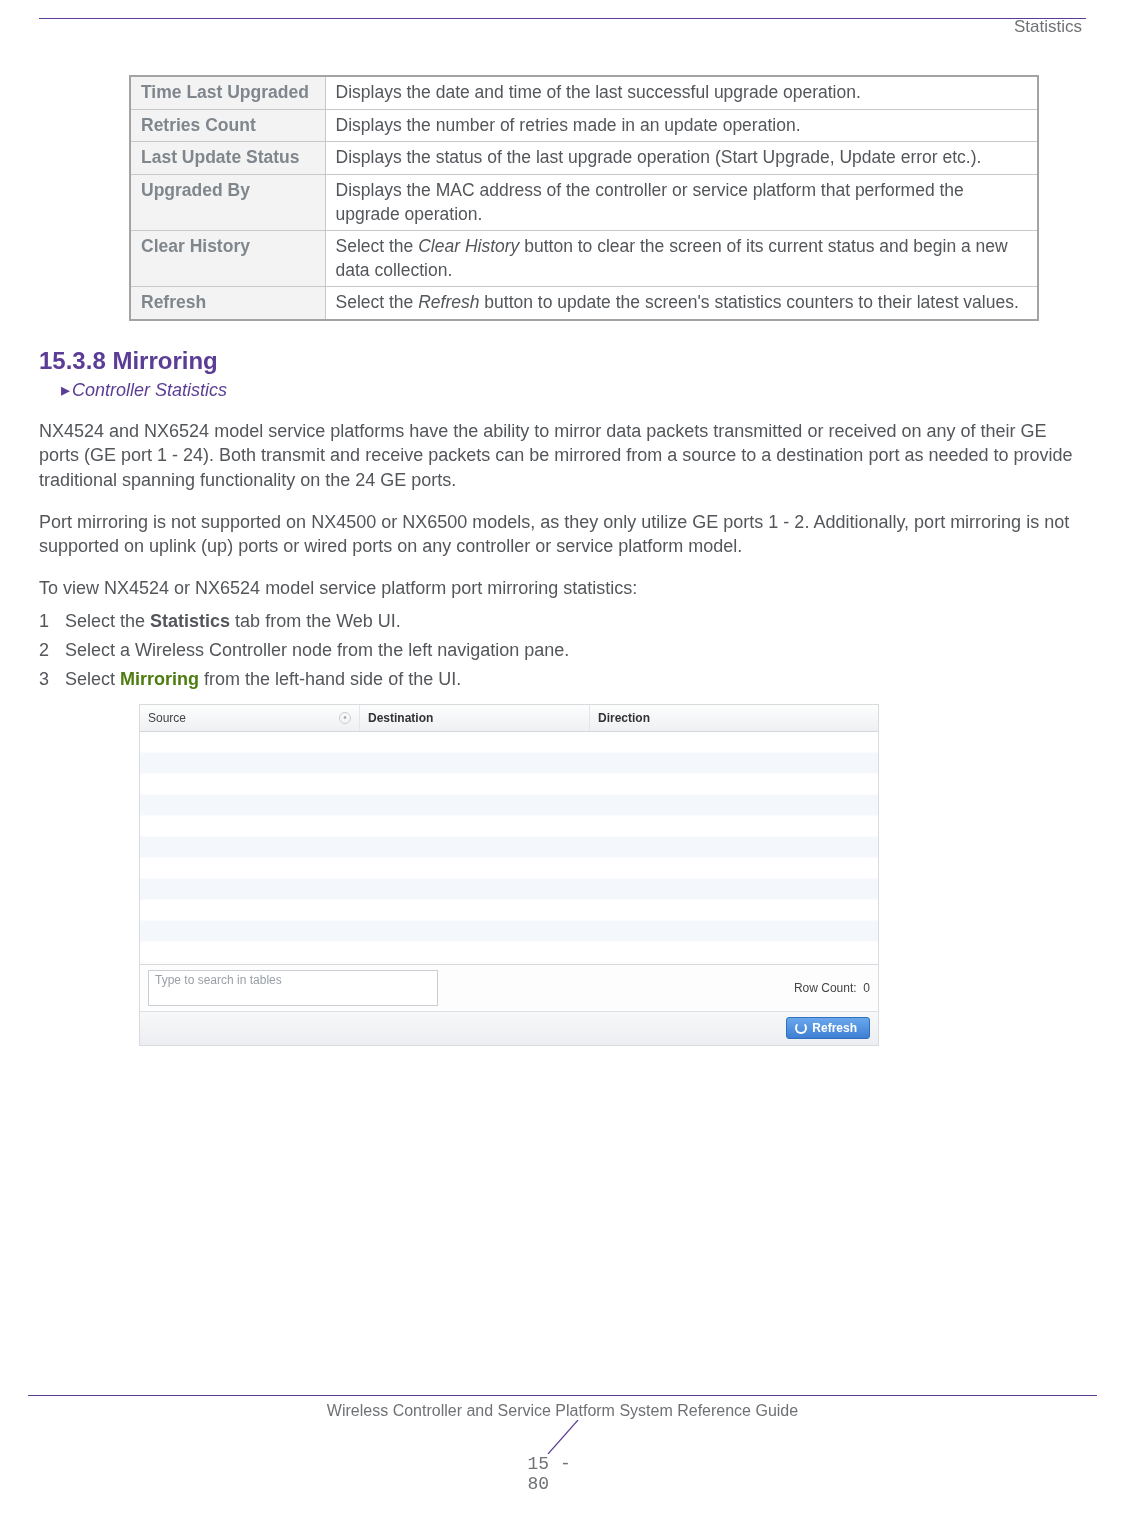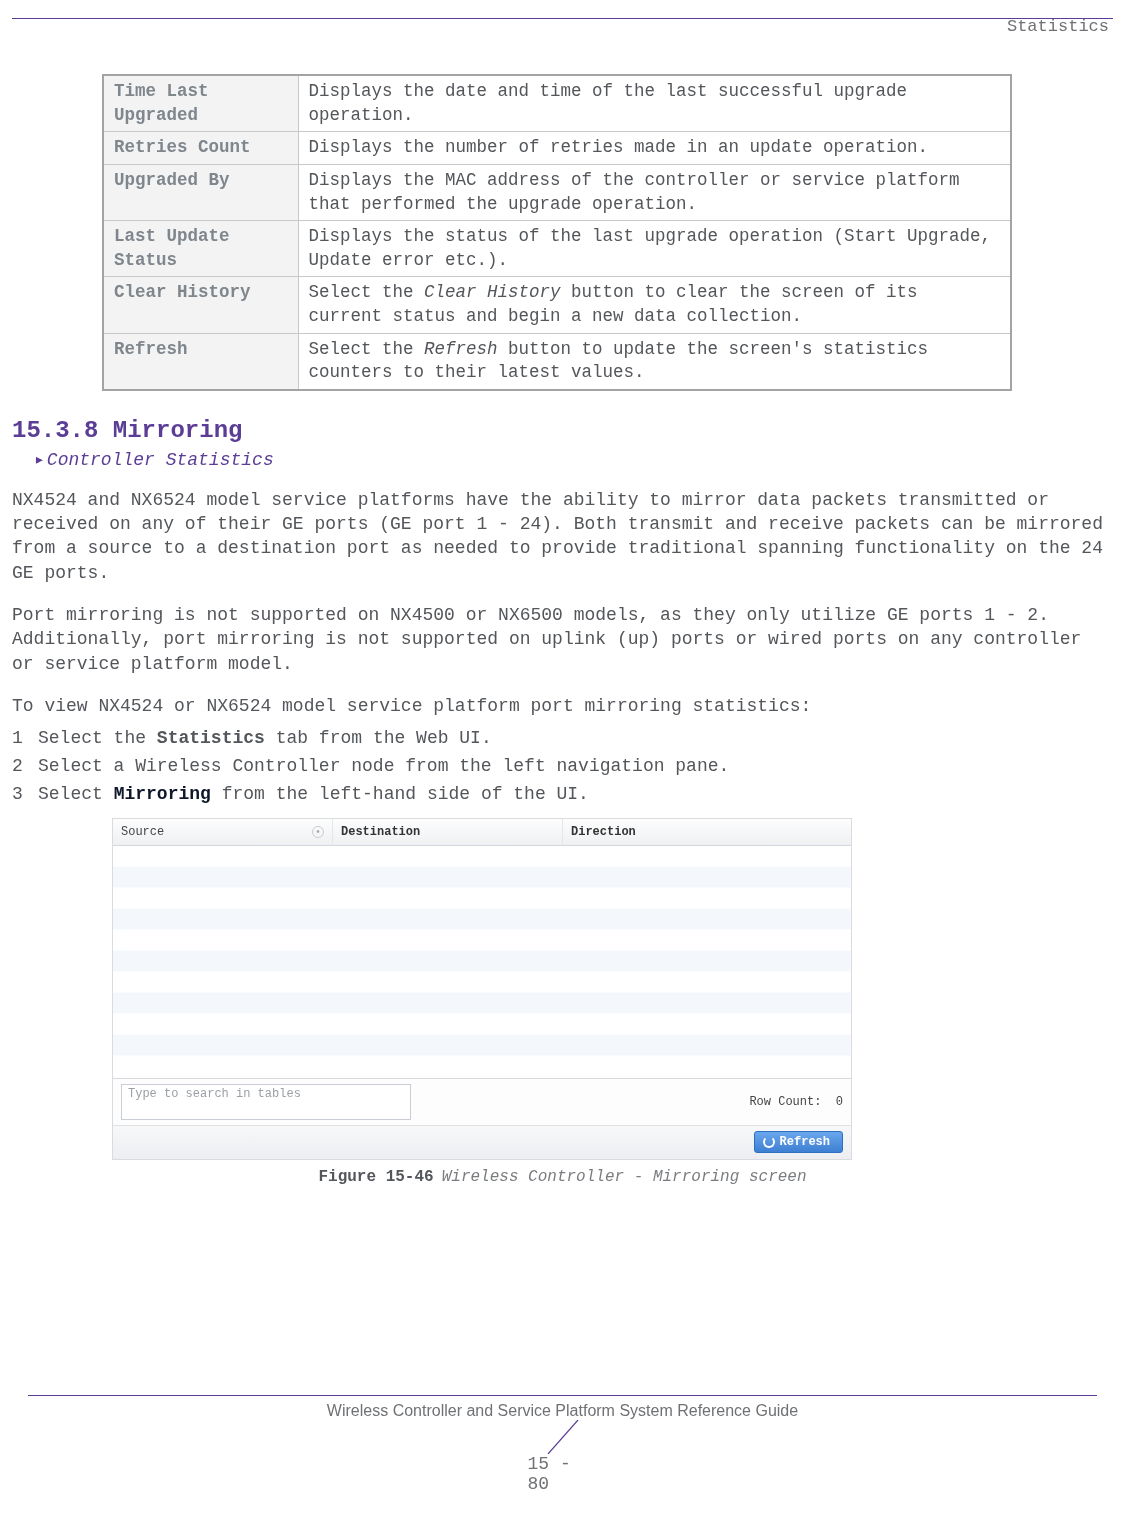--- a/index.html
+++ b/index.html
@@ -5,22 +5,21 @@
     * { box-sizing: border-box; margin: 0; padding: 0; }
     body {
       width: 1125px;
       height: 1518px;
       background: #fff;
       font-family: "Segoe UI", "Helvetica Neue", Arial, sans-serif;
       color: #53565a;
       position: relative;
     }
     .page {
-      padding: 0 12px;
-      font-family: Liberation Mono, monospace;
+      padding: 0 39px;
     }
     .top-rule {
       border-top: 1px solid #5b3d96;
       margin-top: 18px;
     }
     .top-header {
       text-align: right;
       font-size: 17px;
       color: #6f7174;
       margin-top: -2px;
@@ -81,21 +80,21 @@
     }
     ol.steps li {
       margin-bottom: 8px;
       display: flex;
     }
     ol.steps li .num {
       width: 26px;
       flex-shrink: 0;
     }
     .strong { font-weight: bold; color: #53565a; }
-    .strong-purple { font-weight: bold; color: #0f172a; }
+    .strong-purple { font-weight: bold; color: #4d7c0f; }
 
     
     .screenshot {
       width: 740px;
       margin: 6px 0 6px 100px;
       border: 1px solid #d9dbde;
       background: #fff;
     }
     .shot-header {
       display: flex;
@@ -205,26 +204,26 @@
     <tbody>
       <tr>
         <td class="label">Time Last Upgraded</td>
         <td class="desc">Displays the date and time of the last successful upgrade operation.</td>
       </tr>
       <tr>
         <td class="label">Retries Count</td>
         <td class="desc">Displays the number of retries made in an update operation.</td>
       </tr>
       <tr>
+        <td class="label">Last Update Status</td>
+        <td class="desc">Displays the status of the last upgrade operation (Start Upgrade, Update error etc.).</td>
+      </tr>
+      <tr>
         <td class="label">Upgraded By</td>
         <td class="desc">Displays the MAC address of the controller or service platform that performed the upgrade operation.</td>
-      </tr>
-      <tr>
-        <td class="label">Last Update Status</td>
-        <td class="desc">Displays the status of the last upgrade operation (Start Upgrade, Update error etc.).</td>
       </tr>
       <tr>
         <td class="label">Clear History</td>
         <td class="desc"><span>Select the </span><span class="em">Clear History</span><span> button to clear the screen of its current status and begin a new data collection.</span></td>
       </tr>
       <tr>
         <td class="label">Refresh</td>
         <td class="desc"><span>Select the </span><span class="em">Refresh</span><span> button to update the screen's statistics counters to their latest values.</span></td>
       </tr>
     </tbody>
@@ -281,23 +280,20 @@
       </div>
     </div>
     <div class="shot-footer2">
       <div class="refresh-btn">
         <span class="ic"></span>
         <span>Refresh</span>
       </div>
     </div>
   </div>
 
-  <div class="figcap">
-    <span class="fignum">Figure 15-46</span><span class="figtitle">Wireless Controller - Mirroring screen</span>
-  </div>
 </div>
 
 <div class="bottom-bar">
   <div class="guide">Wireless Controller and Service Platform System Reference Guide</div>
   <div class="slash">
     <svg width="50" height="34">
         <line x1="40" y1="0" x2="10" y2="34"></line>
       </svg>
   </div>
   <div class="pagenum">15 - 80</div>

